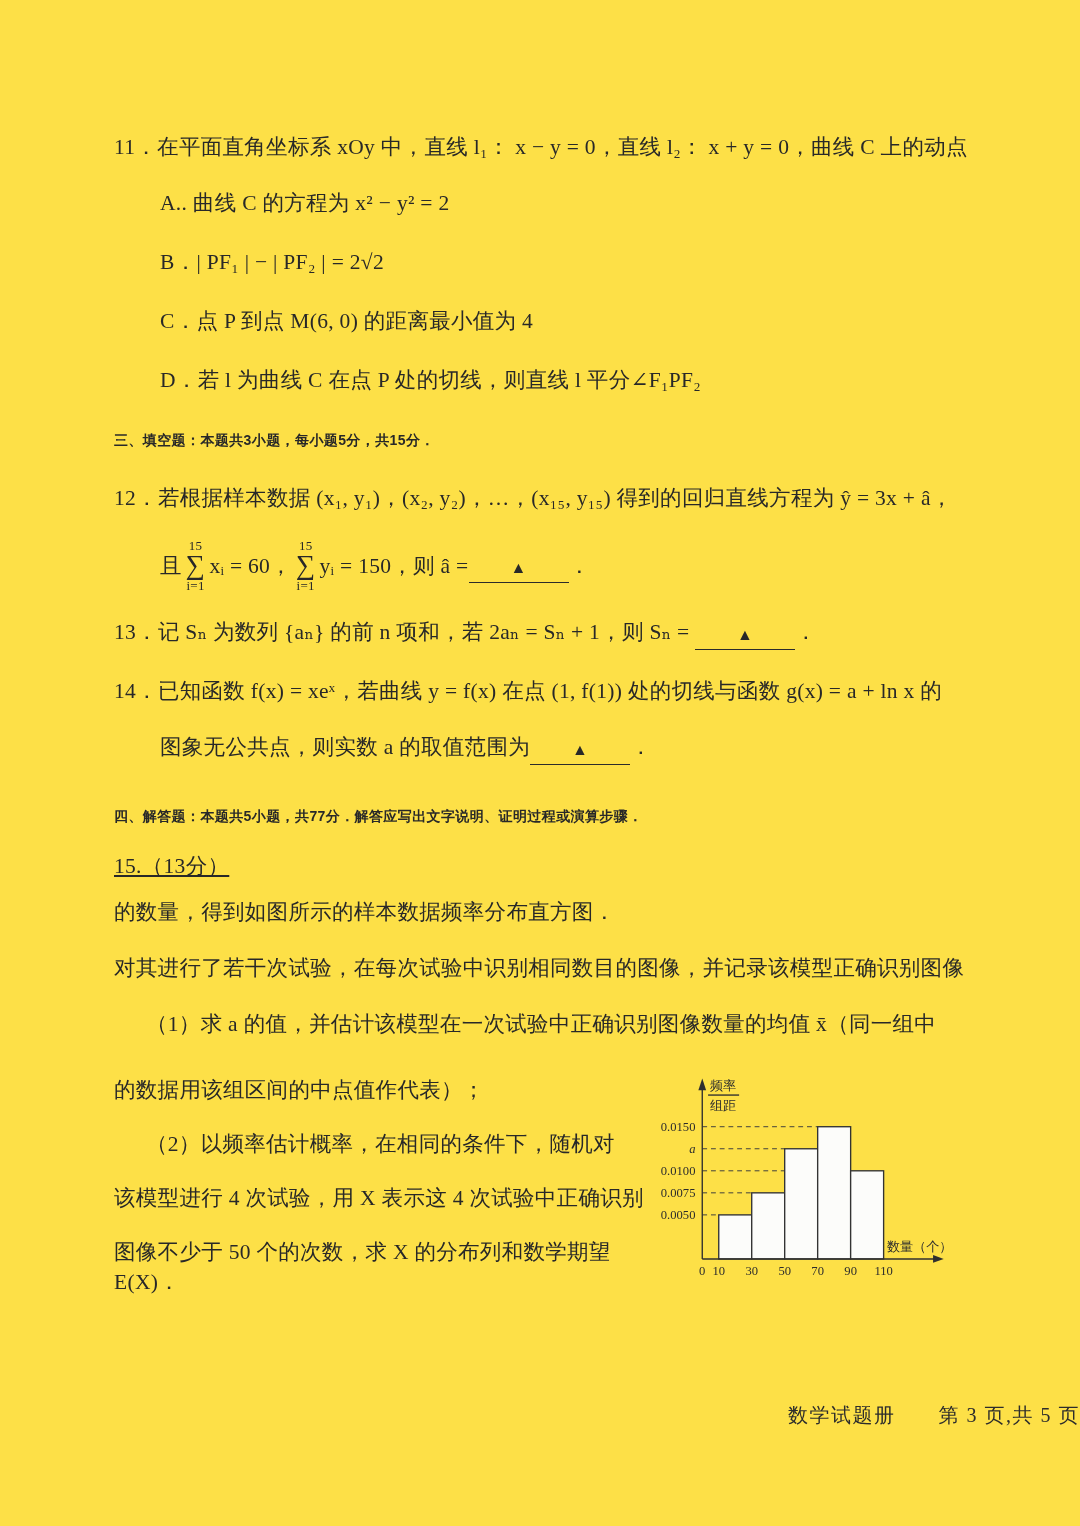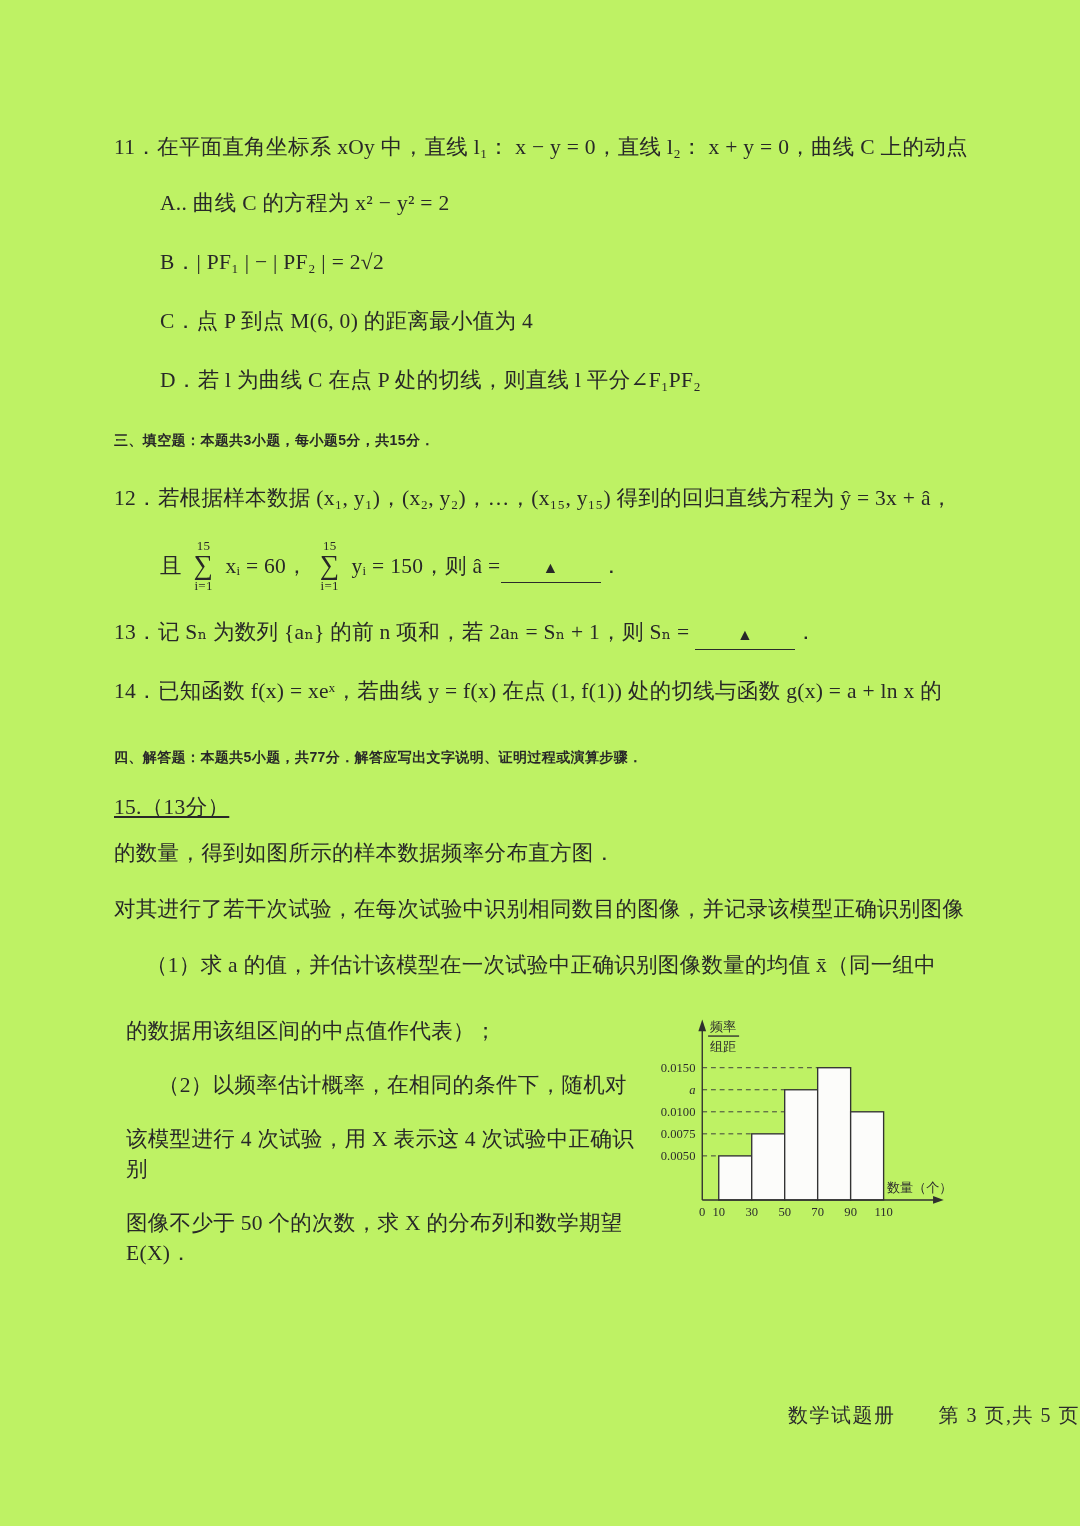--- a/index.html
+++ b/index.html
@@ -1,20 +1,20 @@
 <!DOCTYPE html>
 <html><head>
 <meta charset="utf-8">
 <style>
   html,body { margin:0; padding:0; background:#e9e9e7; }
   .page {
     position:relative;
     width:1080px; height:1526px;
     margin:0 auto;
-    background:#bef264;
+    background:#fde047;
     font-family:"Liberation Serif","DejaVu Serif",serif;
     color:#282828;
     overflow:hidden;
   }
   .content { padding:132px 112px 0 114px; }
   p { margin:0; }
   .line {
     font-size:21.5px;
     line-height:30px;
     margin-bottom:26px;
@@ -31,35 +31,35 @@
     margin:30px 0 28px;
   }
   .sec4 { margin:36px 0 20px; }
   .q15-head { margin:6px 0 16px;text-decoration:underline; }
   .para-first { text-indent:48px; }
   .indent32 { text-indent:32px; }
   .mt26 { margin-top:6px; }
   .sum-line { margin-bottom:24px; display:flex; align-items:center; flex-wrap:nowrap; }
   .bigsum {
     display:inline-flex; flex-direction:column; align-items:center;
-    vertical-align:middle; line-height:1; margin:0 12px;
+    vertical-align:middle; line-height:1; margin:0 4px;
   }
   .bigsum .st, .bigsum .sb { font-size:13px; line-height:1.1; }
   .bigsum .ss { font-size:27px; line-height:0.95; }
   .blank {
     display:inline-block;
     min-width:92px;
     border-bottom:1.6px solid #2b2b2b;
     text-align:center;
     vertical-align:baseline;
     padding:0 4px;
   }
   .blank > span { font-size:16px; position:relative; top:1px; }
   .row { display:flex; align-items:flex-start; }
-  .leftcol { flex:1 1 auto; padding-top:10px;margin-left:12px; }
+  .leftcol { flex:1 1 auto; padding-top:10px; }
   .leftcol .line { margin-bottom:24px; }
   .chart-fig { flex:0 0 322px; margin:0; padding:0; }
   .chart-fig svg { width:322px; height:auto; display:block; }
 
   
   .dash  { stroke:#3c3c3c; stroke-width:1; stroke-dasharray:5 4; fill:none; }
   .bar   { fill:#fcfcfa; stroke:#333; stroke-width:1.4; }
   .axis  { stroke:#2f2f2f; stroke-width:1.4; fill:none; }
   .arrow { fill:#2f2f2f; stroke:none; }
   .tick  { font-size:13px; fill:#2c2c2c; font-family:"Liberation Serif","DejaVu Serif",serif; }
@@ -113,20 +113,23 @@
     </section>
 
     <section>
       <p class="line">
         <span>13．记 Sₙ 为数列 {aₙ} 的前 n 项和，若 2aₙ = Sₙ + 1，则 Sₙ = </span><span class="blank"><span>▲</span></span><span>．</span>
       </p>
     </section>
 
     <section>
       <p class="line mt26">14．已知函数 f(x) = xeˣ，若曲线 y = f(x) 在点 (1, f(1)) 处的切线与函数 g(x) = a + ln x 的</p>
+      <p class="line cont">
+        <span>图象无公共点，则实数 a 的取值范围为</span><span class="blank"><span>▲</span></span><span>．</span>
+      </p>
     </section>
 
     <h2 class="sec sec4">四、解答题：本题共5小题，共77分．解答应写出文字说明、证明过程或演算步骤．</h2>
 
     <section>
       <p class="line q15-head">15.（13分）</p>
       <p class="line">的数量，得到如图所示的样本数据频率分布直方图．</p>
       <p class="line">对其进行了若干次试验，在每次试验中识别相同数目的图像，并记录该模型正确识别图像</p>
       <p class="line indent32">（1）求 a 的值，并估计该模型在一次试验中正确识别图像数量的均值 x̄（同一组中</p>
 

